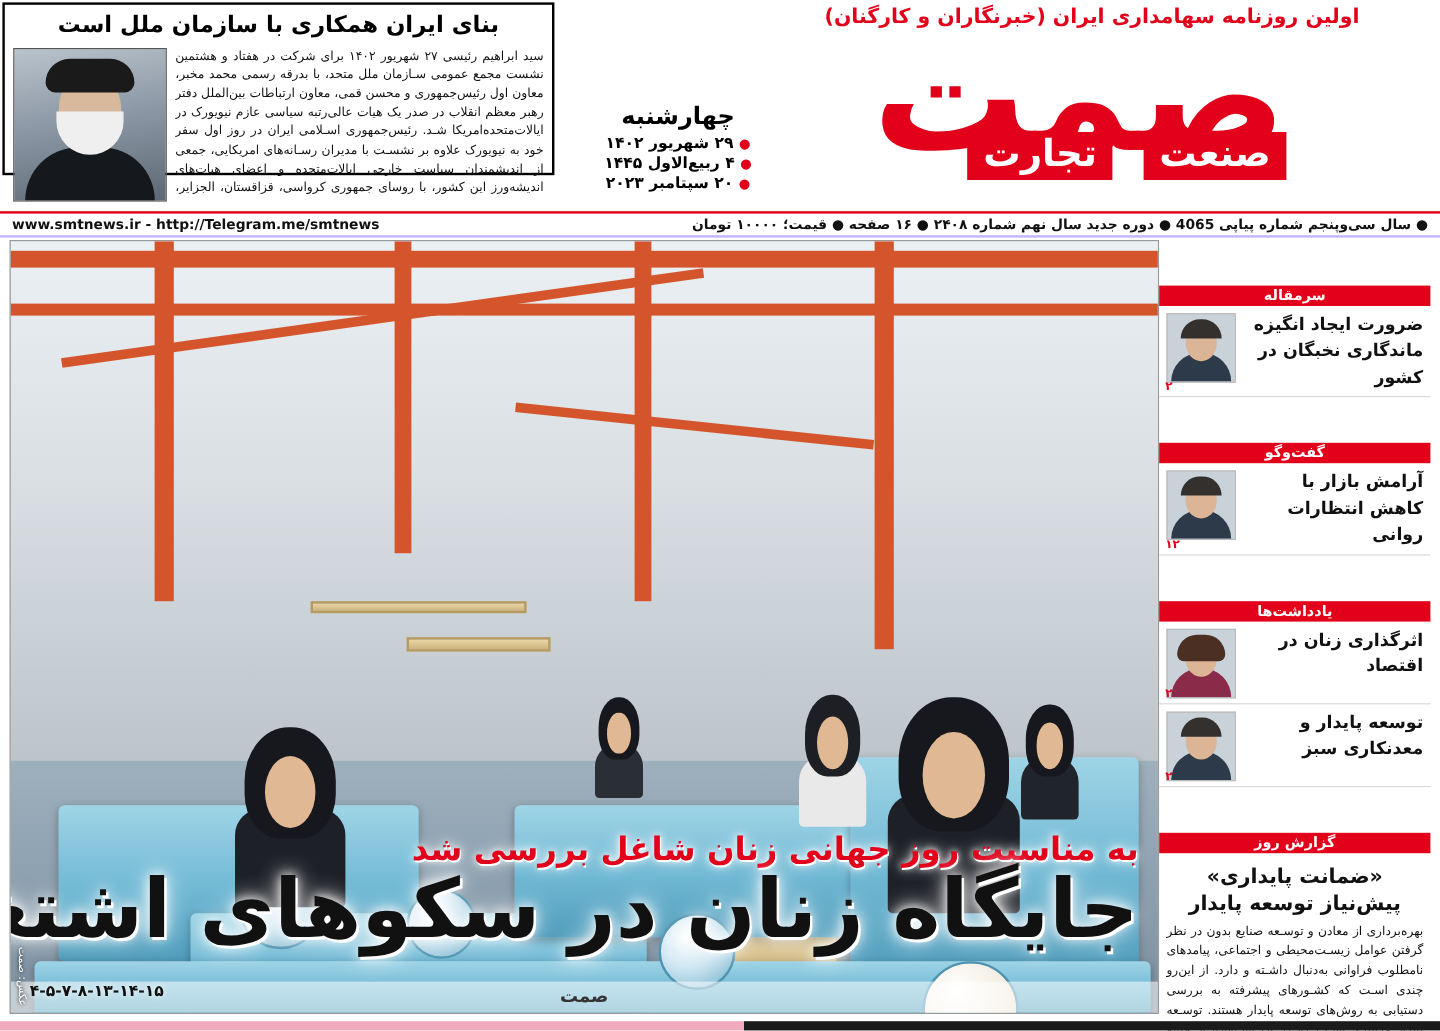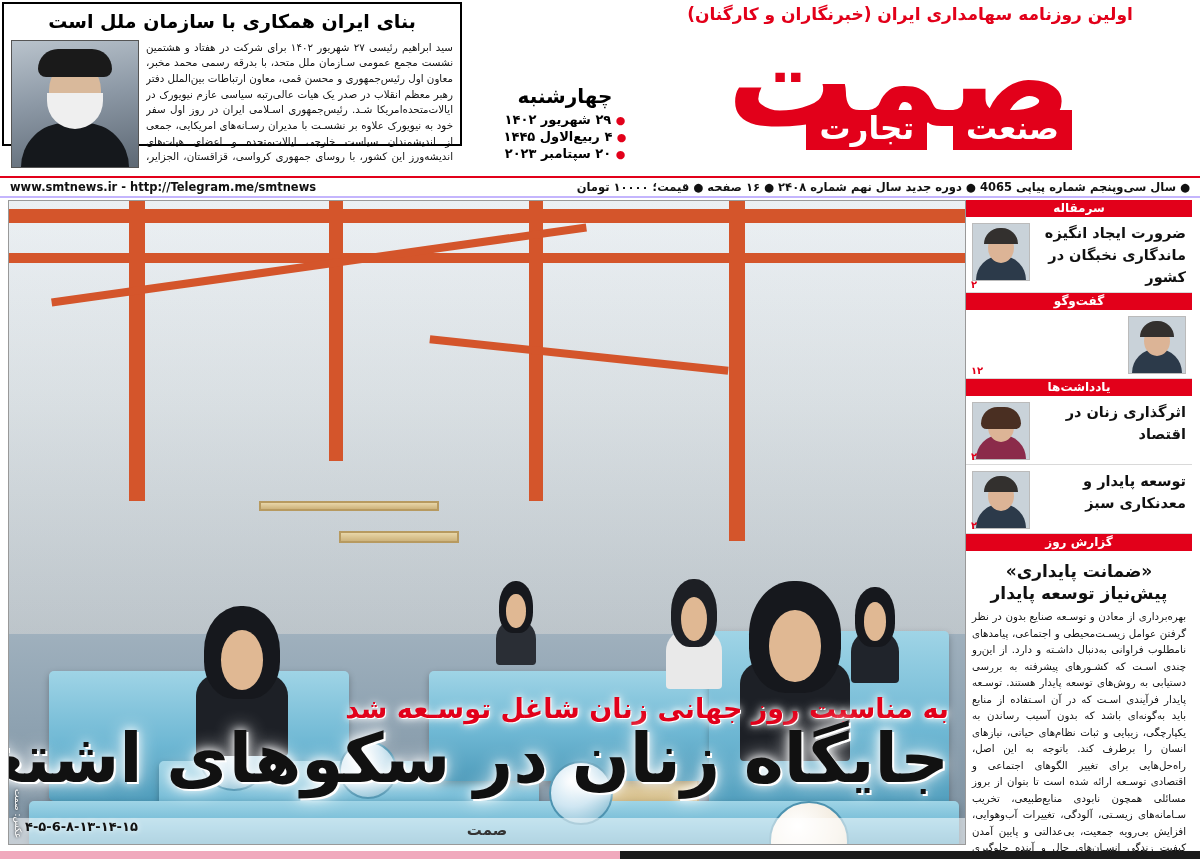--- a/index.html
+++ b/index.html
@@ -335,20 +335,21 @@
     background: #fff;
   }
   .sb-sec-head {
     background: #e2001a;
     color: #fff;
     font-size: 12px;
     font-weight: bold;
     text-align: center;
     padding: 2px 0 3px 0;
     line-height: 1;
+    margin-top: 38px;
   }
   .sb-item {
     border-bottom: 1px solid #d9d9d9;
     padding: 6px 6px 4px 6px;
     position: relative;
     display: flex;
     flex-direction: row;
     gap: 6px;
     align-items: flex-start;
   }
@@ -549,40 +550,41 @@
           <div class="hijab"></div>
           <div class="face"></div>
       </div>
 
       <div class="lead-strip">
           <span>صمت</span>
         </div>
     </div>
 
     <div class="photo-credit">عکس: صمت</div>
-    <div class="lead-kicker">به مناسبت روز جهانی زنان شاغل توسـعه شد</div>
+    <div class="lead-kicker">به مناسبت روز جهانی زنان شاغل بررسی شد</div>
     <div class="lead-title">جایگاه زنان در سکوهای اشتغال</div>
-    <div class="lead-pages">۴-۵-6-۸-۱۳-۱۴-۱۵</div>
+    <div class="lead-pages">۴-۵-۷-۸-۱۳-۱۴-۱۵</div>
   </div>
 
   <div class="sidebar">
 
     <div class="sb-sec-head">سرمقاله</div>
     <div class="sb-item">
       <div class="sb-title">ضرورت ایجاد انگیزه ماندگاری نخبگان در کشور</div>
       <div class="sb-thumb">
           <div class="b"></div>
           <div class="h"></div>
           <div class="hair"></div>
         </div>
       <div class="sb-pg">۲</div>
     </div>
 
     <div class="sb-sec-head">گفت‌وگو</div>
     <div class="sb-item">
+      <div class="sb-title">آرامش بازار با کاهش انتظارات روانی</div>
       <div class="sb-thumb">
           <div class="b"></div>
           <div class="h"></div>
           <div class="hair"></div>
         </div>
       <div class="sb-pg">۱۲</div>
     </div>
 
     <div class="sb-sec-head">یادداشت‌ها</div>
     <div class="sb-item">

